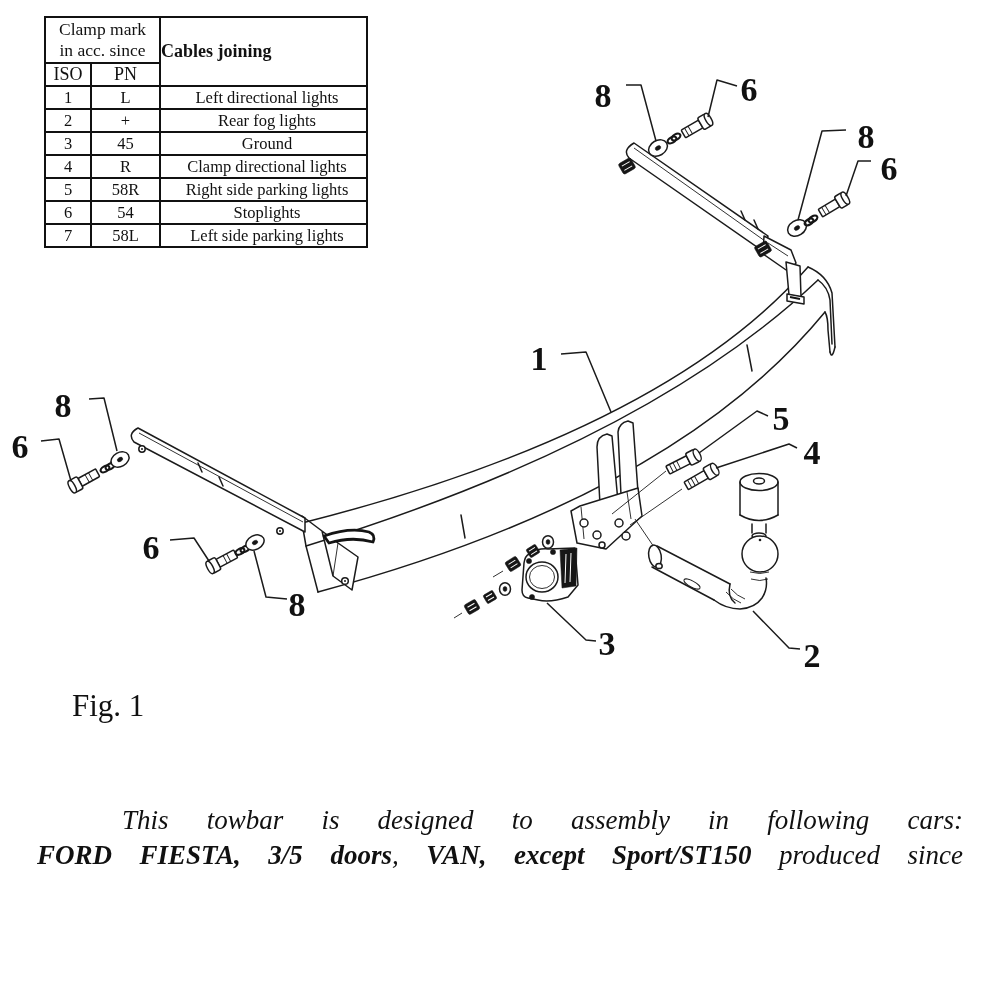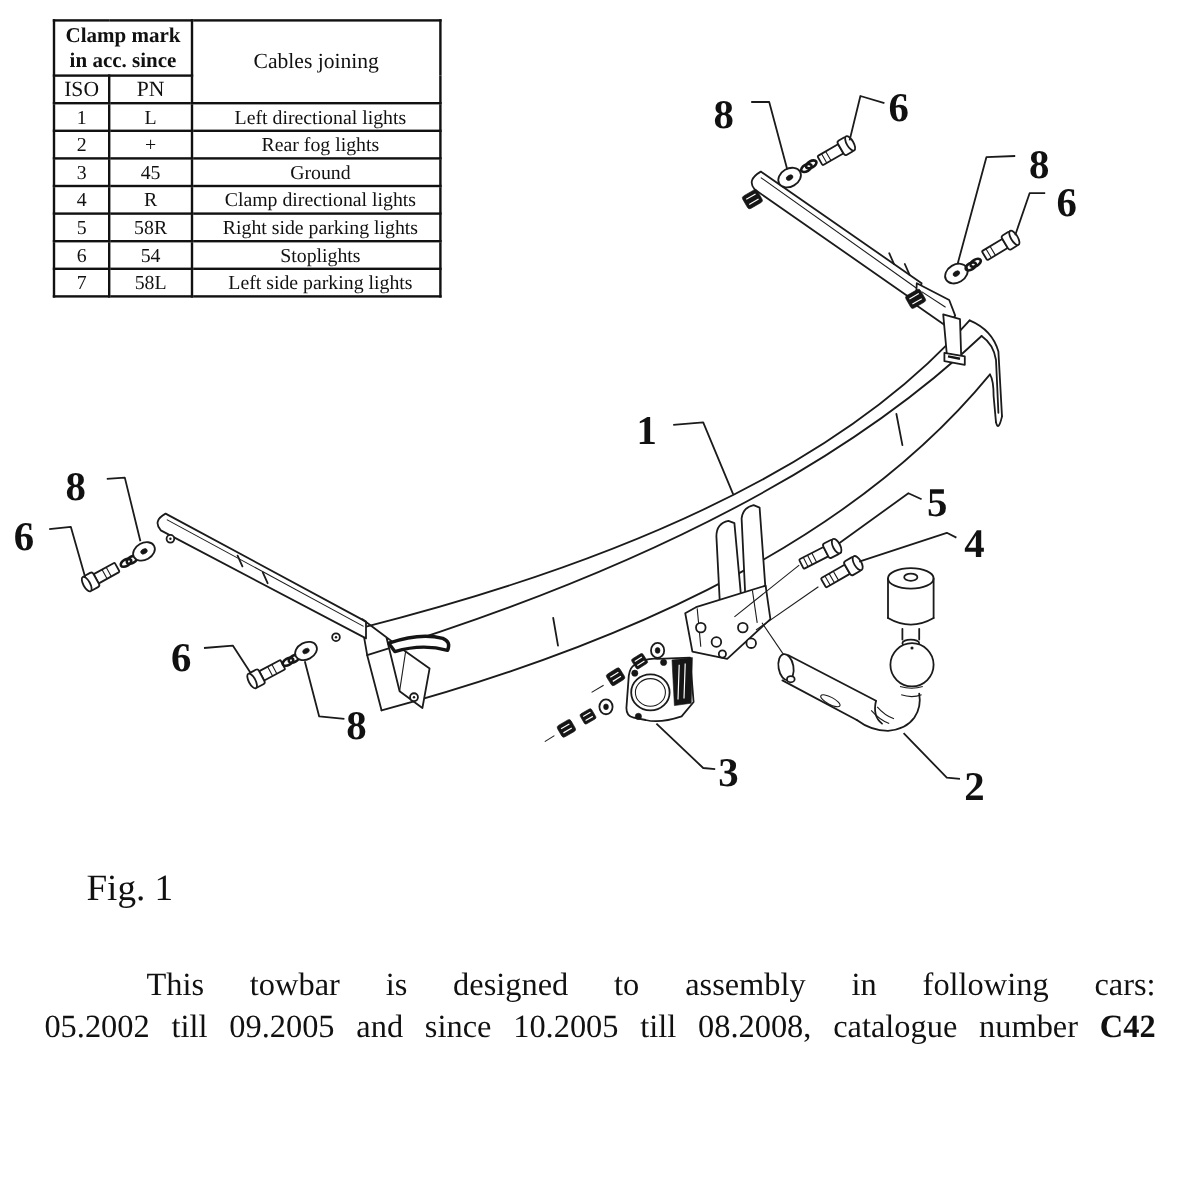--- a/index.html
+++ b/index.html
@@ -7,41 +7,41 @@
        font-family:"Liberation Serif",serif;color:#1b1b1b;}
 
   
   #clamp-table{position:absolute;left:44px;top:16px;z-index:3;
     border-collapse:collapse;table-layout:fixed;background:#fff;}
   #clamp-table td,#clamp-table th{border:2px solid #111;padding:0;
     font-family:"Liberation Serif",serif;color:#111;vertical-align:middle;}
   #clamp-table .c-iso{width:46px;}
   #clamp-table .c-pn{width:69px;}
   #clamp-table .c-cab{width:207px;}
-  .hdr-clamp{height:44px;font-weight:bold;font-size:17.5px;line-height:21px;text-align:center;}
-  .hdr-cables{font-weight:normal;font-size:18px;text-align:center;}
+  .hdr-clamp{height:44px;font-weight:normal;font-size:17.5px;line-height:21px;text-align:center;}
+  .hdr-cables{font-weight:bold;font-size:18px;text-align:left;}
   .hdr-sub{height:21px;font-weight:normal;font-size:18px;text-align:center;}
   .row-num,.row-pn{text-align:center;font-size:16.5px;height:21px;line-height:20px;}
   .row-cab{text-align:center;font-size:16.5px;padding-left:7px!important;height:21px;line-height:20px;margin-top:13px;}
 
   
   #diagram{position:absolute;left:0;top:0;z-index:1;}
   .ln{stroke:#1b1b1b;stroke-width:1.5;fill:none;stroke-linecap:round;stroke-linejoin:round;}
   .thin{stroke:#1b1b1b;stroke-width:0.9;fill:none;}
   .wh{fill:#fff;stroke:#1b1b1b;stroke-width:1.5;stroke-linejoin:round;}
   .dk{fill:#161616;stroke:#161616;stroke-width:0.5;}
   .slit{stroke:#fff;stroke-width:1;fill:none;}
   .lead{stroke:#1b1b1b;stroke-width:1.5;fill:none;stroke-linejoin:round;}
   .callout{font-family:"Liberation Serif",serif;font-weight:bold;font-size:34px;fill:#111;text-anchor:middle;}
 
   
-  #fig-caption{position:absolute;left:72px;top:722px;z-index:2;
+  #fig-caption{position:absolute;left:72px;top:688px;z-index:2;
     font-size:31px;color:#111;}
   #paragraph{position:absolute;left:37px;top:803px;width:926px;z-index:2;
-    font-size:27px;line-height:35px;color:#111;}
+    font-size:27px;line-height:35px;color:#111;font-style:italic;}
   .para-line{text-align:justify;text-align-last:justify;}
   .para-line.indent{text-indent:85px;}
   .para-line.last{text-align:left;text-align-last:left;}
 </style>
 </head>
 <body>
 
 <table id="clamp-table">
   <colgroup>
       <col class="c-iso">
@@ -329,14 +329,14 @@
     <text class="callout" x="20" y="458">6</text>
     <text class="callout" x="151" y="559">6</text>
     <text class="callout" x="297" y="616">8</text>
   </g>
 </svg>
 
 <div id="fig-caption">Fig. 1</div>
 
 <div id="paragraph">
     <div class="para-line indent"><span>This towbar is designed to assembly in following cars:</span></div>
-    <div class="para-line"><span>05.2002 till 09.2005 and since 10.2005 till 08.2008, catalogue number </span><b>C42</b></div>
+    <div class="para-line"><b>FORD FIESTA, 3/5 doors</b><span>, </span><b>VAN, except Sport/ST150</b><span> produced since</span></div>
   </div>
 
 </body></html>

